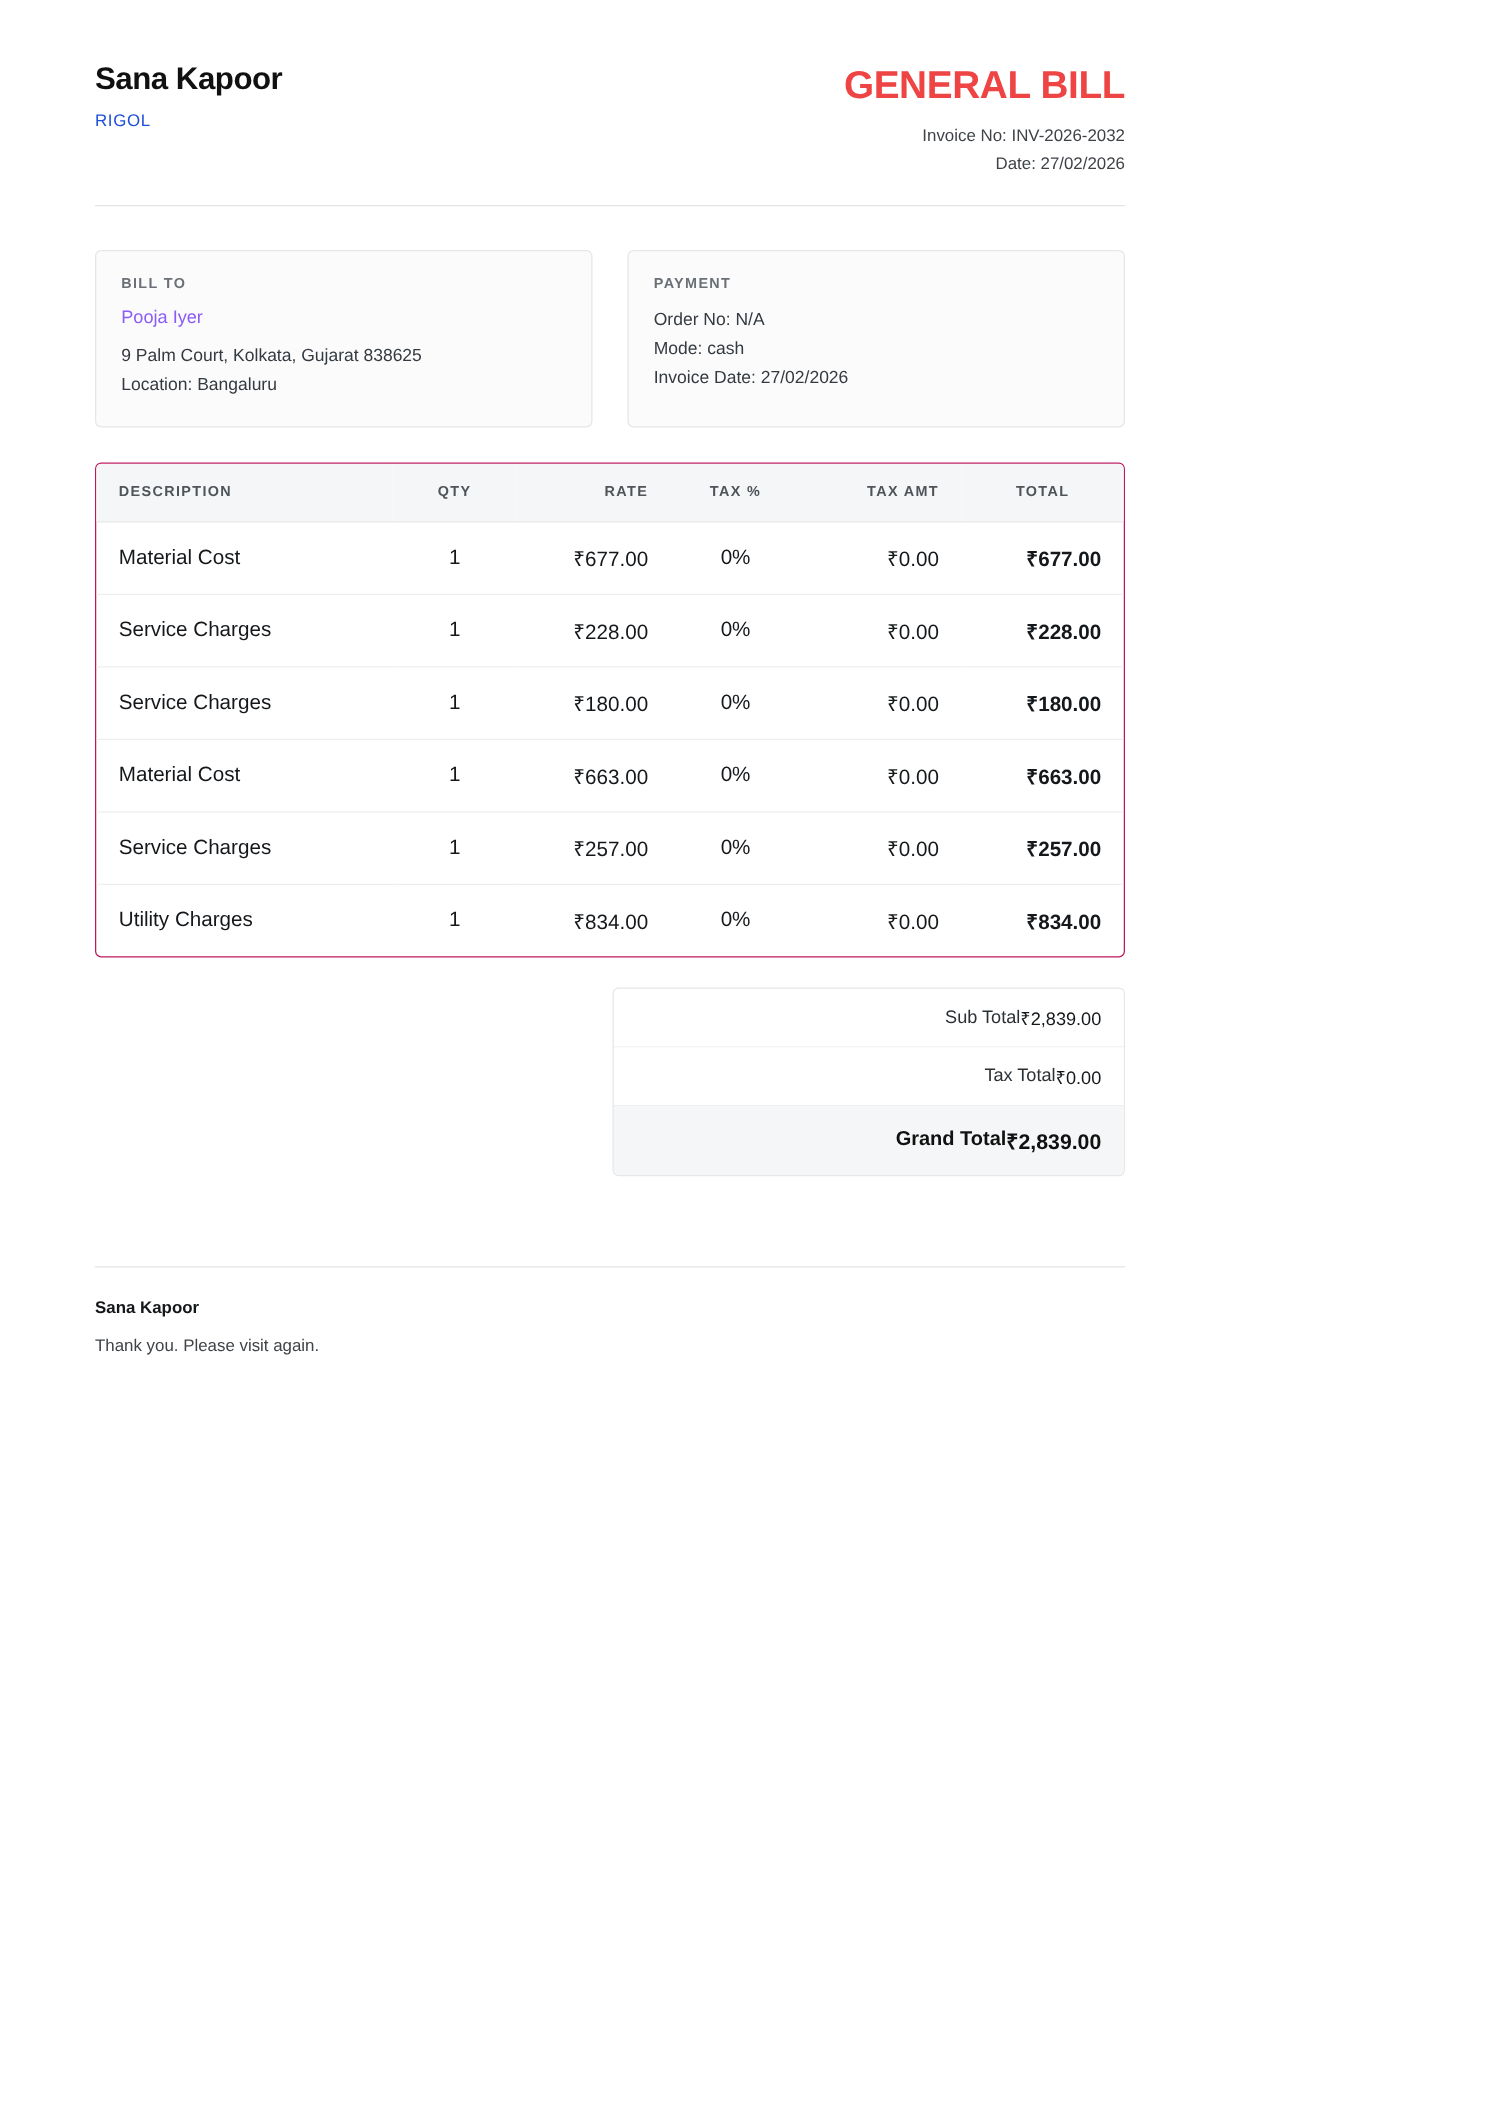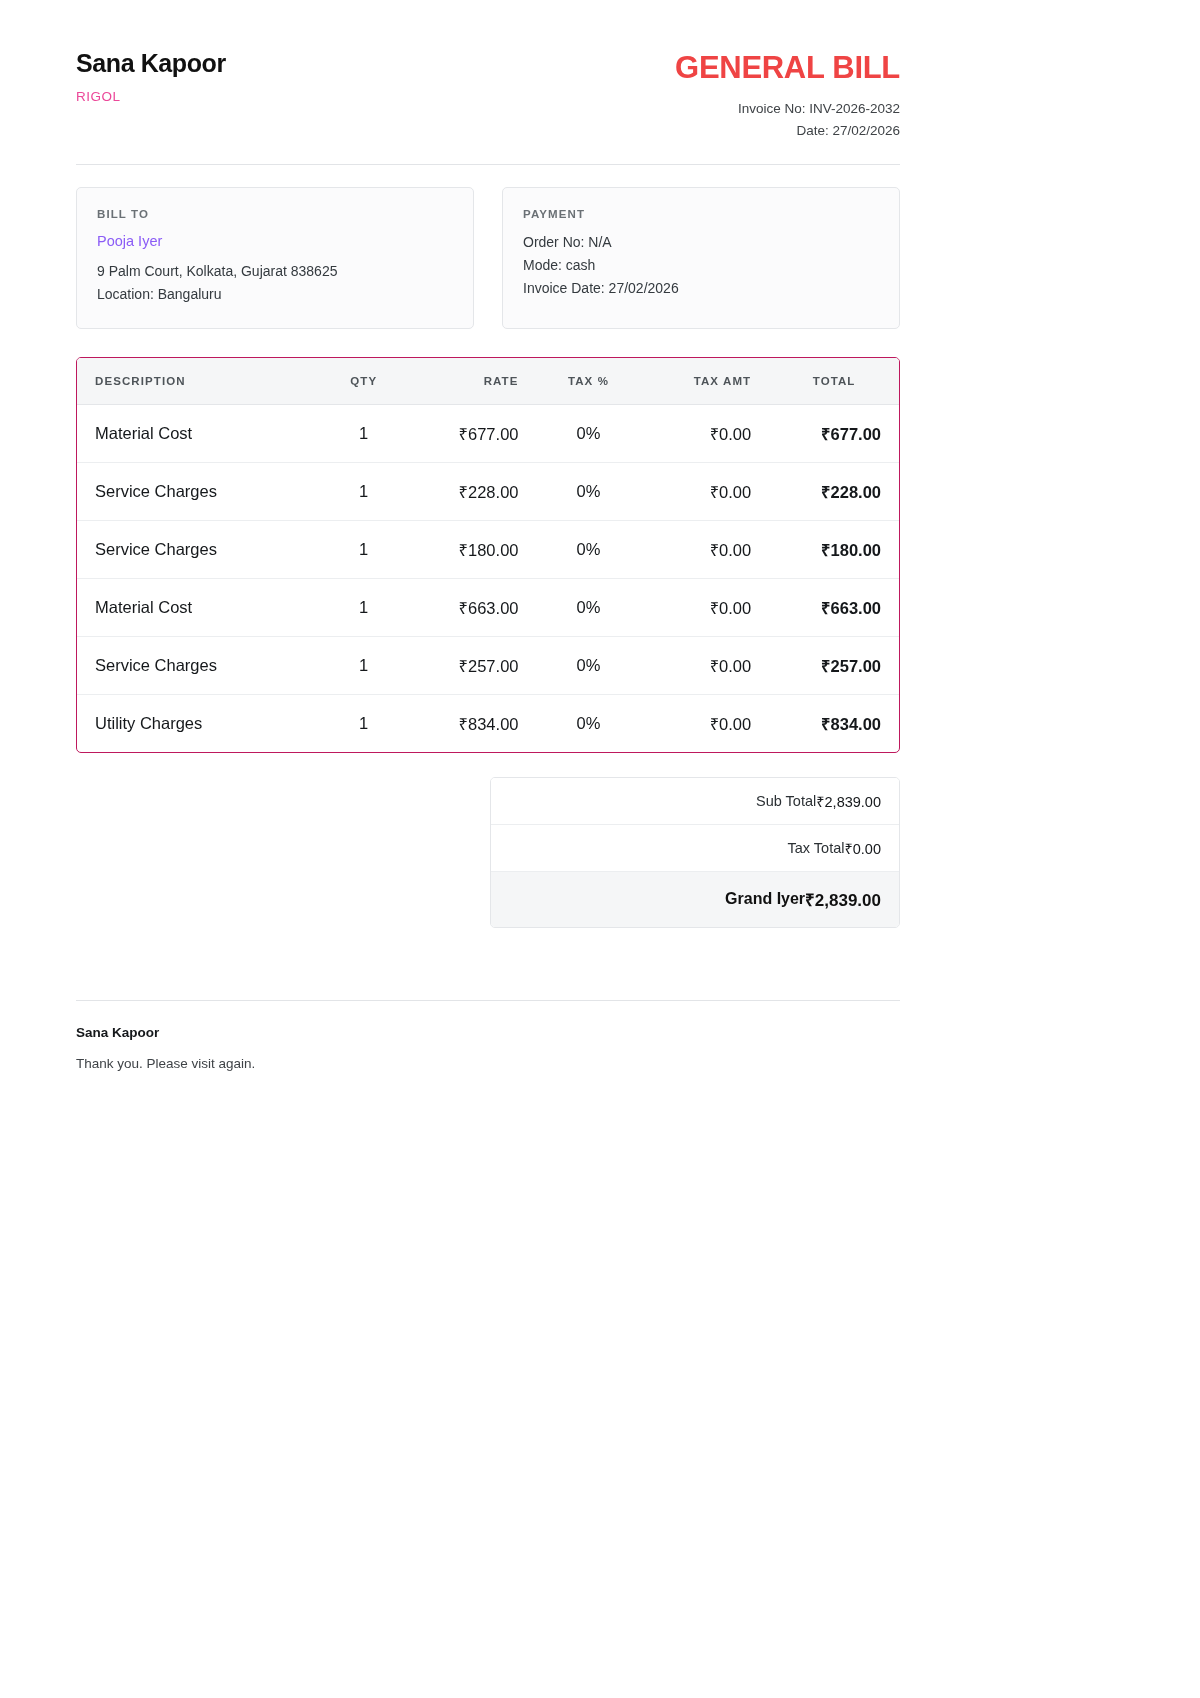--- a/index.html
+++ b/index.html
@@ -30,21 +30,21 @@
   .brand-name {
     font-size: 25px;
     font-weight: 700;
     letter-spacing: -0.4px;
     color: #111111;
     line-height: 1.25;
   }
   .brand-sub {
     margin-top: 9px;
     font-size: 13.5px;
-    color: #ec4899;
+    color: #1d4ed8;
     letter-spacing: 0.5px;
     line-height: 1.3;
   }
   .header-right { text-align: right; padding-top: 2px; }
   .doc-title {
     font-size: 31px;
     font-weight: 700;
     letter-spacing: -0.3px;
     color: #ef4444;
     line-height: 1.15;
@@ -59,21 +59,21 @@
   .rule {
     height: 1px;
     background: #e2e4e7;
     width: 100%;
   }
 
   
   .info-row {
     display: flex;
     gap: 28px;
-    margin-top: 22px;
+    margin-top: 35px;
   }
   .info-box {
     flex: 1;
     border: 1px solid #e4e6e9;
     border-radius: 5px;
     background: #fbfbfc;
     padding: 20px 20px 22px 20px;
     min-height: 130px;
   }
   .info-label {
@@ -309,21 +309,21 @@
     <div class="totals-box">
       <div class="total-line">
         <span class="tl-label">Sub Total</span>
         <span class="tl-val">₹2,839.00</span>
       </div>
       <div class="total-line">
         <span class="tl-label">Tax Total</span>
         <span class="tl-val">₹0.00</span>
       </div>
       <div class="total-line grand">
-        <span class="tl-label">Grand Iyer</span>
+        <span class="tl-label">Grand Total</span>
         <span class="tl-val">₹2,839.00</span>
       </div>
     </div>
   </div>
 
   <div class="footer-rule"></div>
   <div class="footer">
     <div class="footer-name">Sana Kapoor</div>
     <div class="footer-note">Thank you. Please visit again.</div>
   </div>

